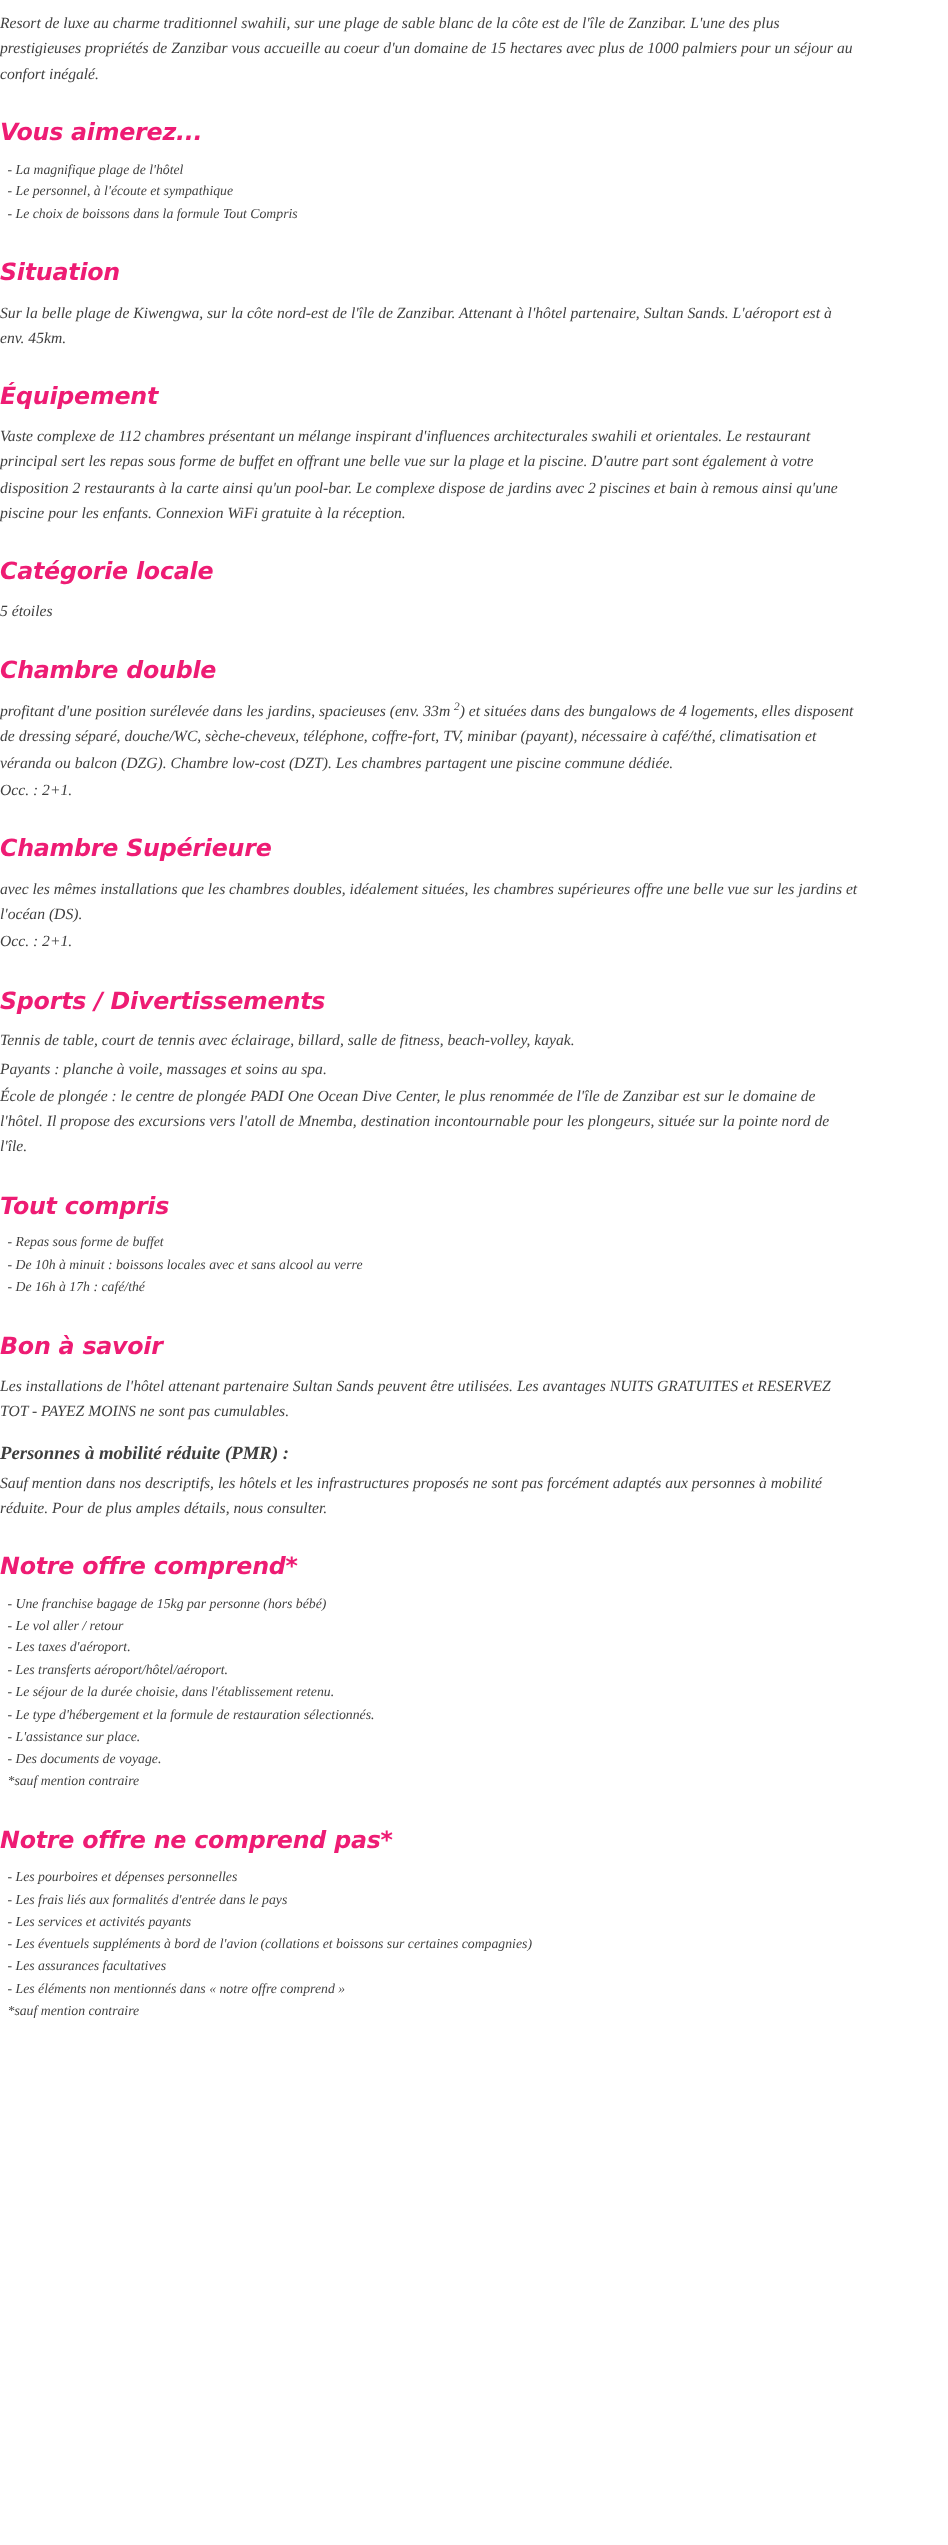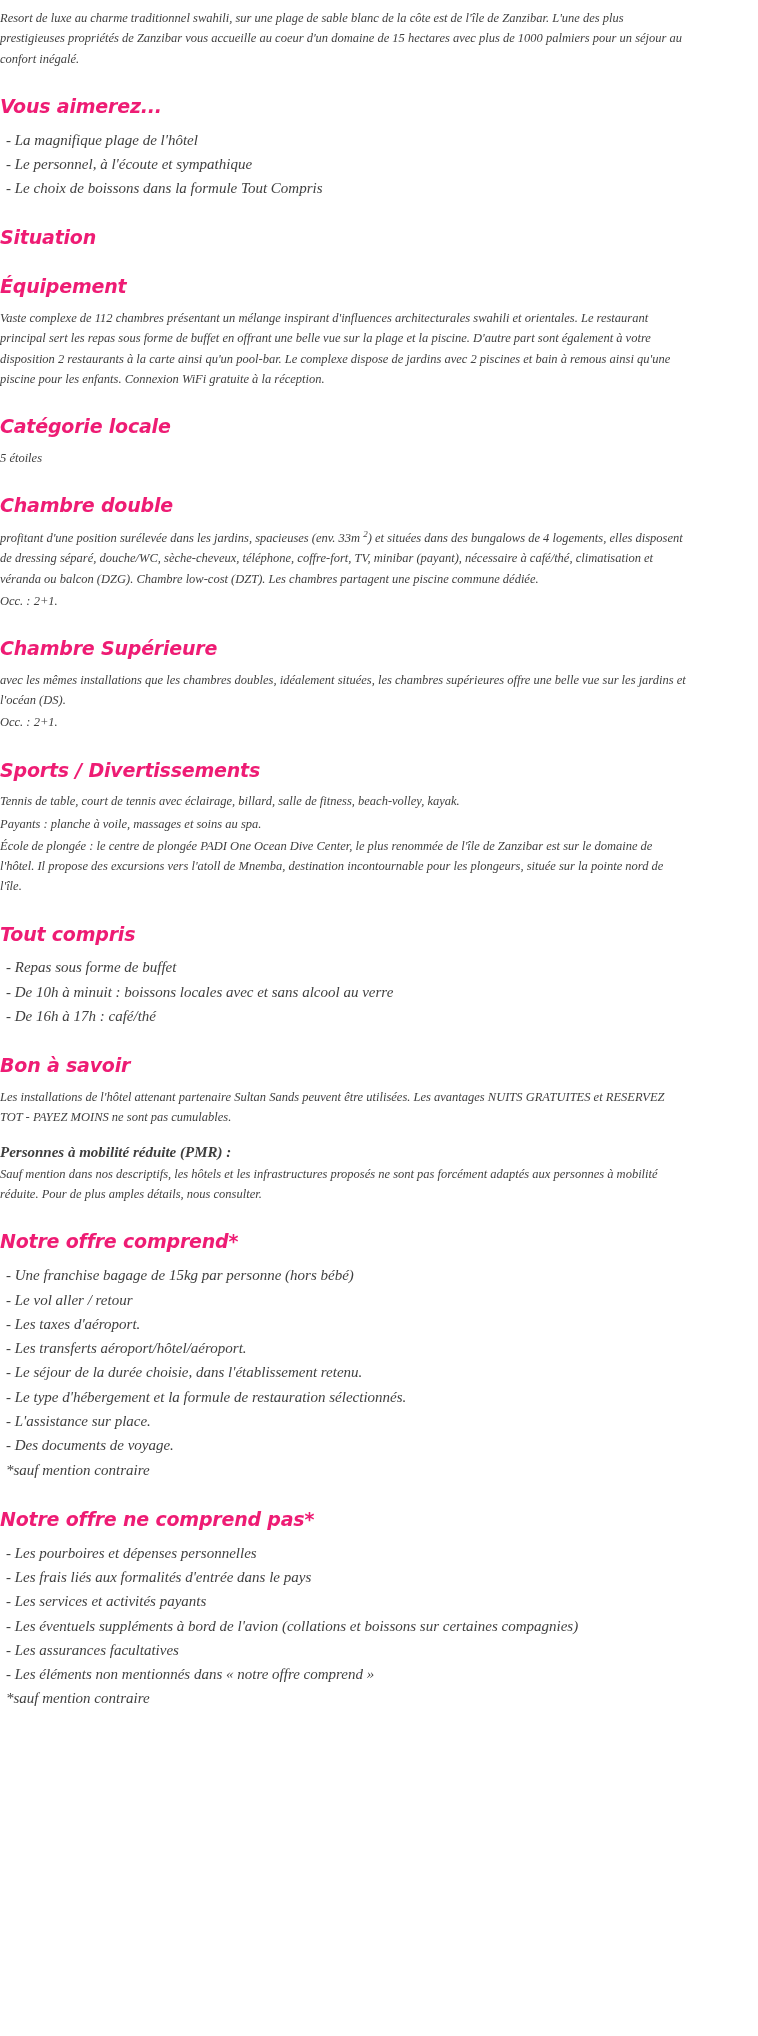--- a/index.html
+++ b/index.html
@@ -42,21 +42,21 @@
     margin: 0 0 2px 0;
     color: #3f3f3f;
   }
   ul.dashlist {
     list-style: none;
     margin: 0;
     padding: 0;
   }
   ul.dashlist li {
     font-style: italic;
-    font-size: 15px;
+    font-size: 11px;
     line-height: 1.62;
     color: #3f3f3f;
     padding-left: 6px;
   }
   .bold-lead {
     font-weight: bold;
     font-style: italic;
     font-size: 15px;
     line-height: 1.62;
     color: #3f3f3f;
@@ -73,20 +73,21 @@
   <p class="intro">Resort de luxe au charme traditionnel swahili, sur une plage de sable blanc de la côte est de l'île de Zanzibar. L'une des plus prestigieuses propriétés de Zanzibar vous accueille au coeur d'un domaine de 15 hectares avec plus de 1000 palmiers pour un séjour au confort inégalé.</p>
 
   <h2 class="section">Vous aimerez...</h2>
   <ul class="dashlist">
     <li> - La magnifique plage de l'hôtel</li>
     <li> - Le personnel, à l'écoute et sympathique</li>
     <li> - Le choix de boissons dans la formule Tout Compris</li>
   </ul>
 
   <h2 class="section">Situation</h2>
+  <p class="body">Sur la belle plage de Kiwengwa, sur la côte nord-est de l'île de Zanzibar. Attenant à l'hôtel partenaire, Sultan Sands. L'aéroport est à env. 45km.</p>
 
   <h2 class="section">Équipement</h2>
   <p class="body">Vaste complexe de 112 chambres présentant un mélange inspirant d'influences architecturales swahili et orientales. Le restaurant principal sert les repas sous forme de buffet en offrant une belle vue sur la plage et la piscine. D'autre part sont également à votre disposition 2 restaurants à la carte ainsi qu'un pool-bar. Le complexe dispose de jardins avec 2 piscines et bain à remous ainsi qu'une piscine pour les enfants. Connexion WiFi gratuite à la réception.</p>
 
   <h2 class="section">Catégorie locale</h2>
   <p class="body">5 étoiles</p>
 
   <h2 class="section">Chambre double</h2>
   <p class="body">profitant d'une position surélevée dans les jardins, spacieuses (env. 33m <sup>2</sup>) et situées dans des bungalows de 4 logements, elles disposent de dressing séparé, douche/WC, sèche-cheveux, téléphone, coffre-fort, TV, minibar (payant), nécessaire à café/thé, climatisation et véranda ou balcon (DZG). Chambre low-cost (DZT). Les chambres partagent une piscine commune dédiée.</p>
   <p class="body">Occ. : 2+1.</p>

